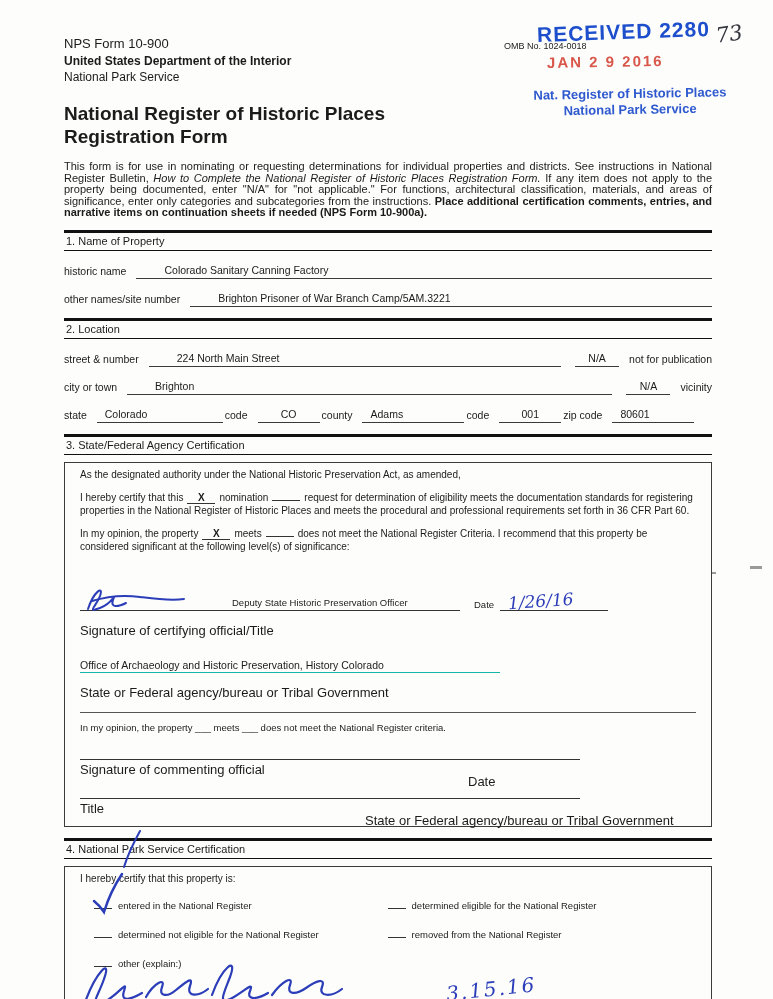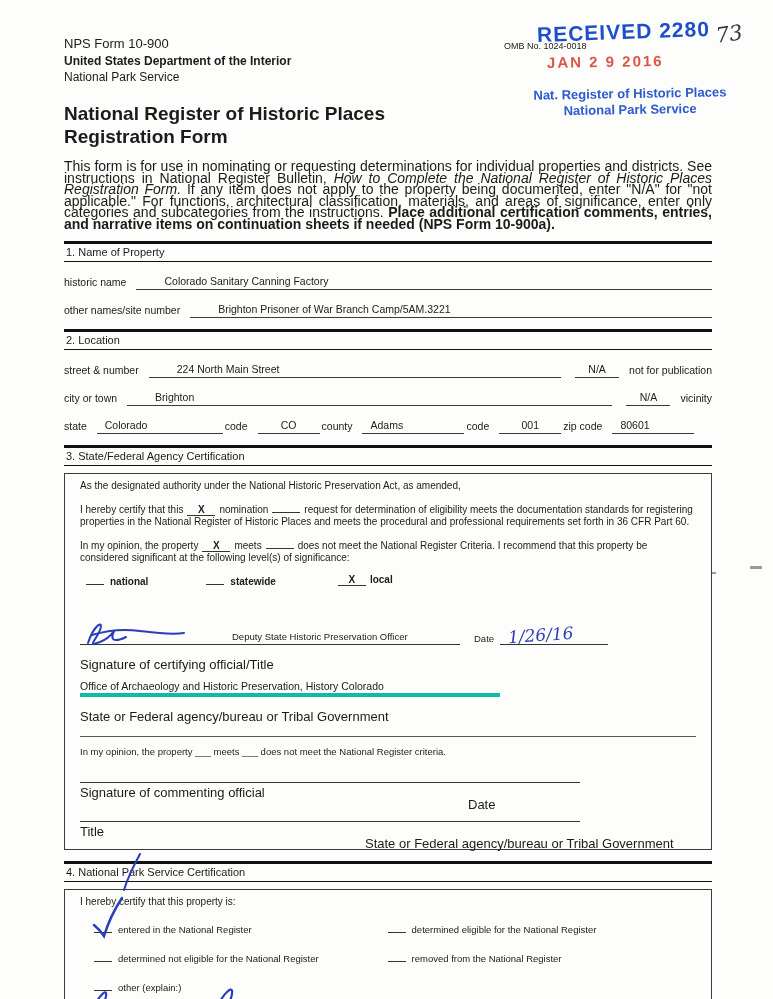--- a/index.html
+++ b/index.html
@@ -5,21 +5,21 @@
   html,body { margin:0; padding:0; background:#e8e8e6; }
   .page { position:relative; width:773px; height:999px; margin:0 auto; background:#fdfdfb;
           font-family:"Liberation Sans", sans-serif; color:#1b1b1b; overflow:hidden; }
   .content { position:absolute; left:64px; top:0; width:648px; }
 
   
   .formno { padding-top:36px; font-size:13px; }
   .dept   { font-size:12px; font-weight:bold; margin-top:3px; }
   .agencyname { font-size:12px; margin-top:2px; }
   .title  { font-size:19px; font-weight:bold; line-height:23px; margin:18px 0 0 0; }
-  .instructions { font-size:14px; line-height:11.5px; text-align:justify; margin:13px 0 4px 0; }
+  .instructions { font-size:11px; line-height:11.5px; text-align:justify; margin:13px 0 4px 0; }
 
   
   .omb { position:absolute; left:504px; top:41px; font-size:9px; color:#222; }
   .stamp-received { position:absolute; left:537px; top:20px; font-size:21px; font-weight:bold;
                     color:#1d4ecb; letter-spacing:1px; transform:rotate(-2deg); }
   .hand { font-family:"DejaVu Serif", serif; font-style:italic; color:#2b3db8; }
   .h73 { position:absolute; left:716px; top:22px; font-size:21px; color:#33343c; transform:rotate(-8deg); }
   .stamp-date { position:absolute; left:547px; top:53px; font-size:15px; font-weight:bold;
                 color:#d8564a; letter-spacing:2px; transform:rotate(-1deg); }
   .stamp-registry { position:absolute; left:530px; top:86px; width:200px; text-align:center;
@@ -51,21 +51,21 @@
 
   .sigrow { display:flex; align-items:flex-end; margin-top:24px; height:34px; }
   .sigline { width:380px; border-bottom:1px solid #333; position:relative; height:100%; }
   .squiggle { position:absolute; left:2px; bottom:-7px; }
   .typed { position:absolute; left:152px; bottom:2px; font-size:9.5px; white-space:nowrap; }
   .dlabel { margin:0 0 1px 14px; font-size:9.5px; }
   .dateline { width:108px; border-bottom:1px solid #333; margin-left:6px; position:relative; height:100%; }
   .hdate { position:absolute; left:8px; bottom:-1px; font-size:17px; transform:rotate(-4deg); white-space:nowrap; }
 
   .small { font-size:13px; margin-top:12px; }
-  .agline { margin-top:8px; width:420px; border-bottom:4px solid #14b8a6; font-size:10.5px; padding-bottom:1px; }
+  .agline { margin-top:21px; width:420px; border-bottom:1px solid #14b8a6; font-size:10.5px; padding-bottom:1px; }
   .boxhr { border:none; border-top:1px solid #555; margin:12px 0 9px; }
   .uline { border-bottom:1px solid #333; }
   .w78 { width:500px; margin-top:24px; }
   .labelrow { position:relative; font-size:9px; margin-top:2px; height:12px; }
   .posdate { position:absolute; left:388px; }
   .postitle { position:absolute; left:285px; }
 
   
   .optgrid { display:grid; grid-template-columns:1fr 1.08fr; column-gap:8px; row-gap:16px;
              padding-left:14px; margin-top:13px; font-size:9.5px; }
@@ -152,25 +152,20 @@
       <div class="sect-title">3.  State/Federal Agency Certification</div>
     </div>
     <div class="box">
       <p class="bp">As the designated authority under the National Historic Preservation Act, as amended,</p>
       <p class="bp">
         <span>I hereby certify that this</span><span class="xmark">X</span><span>nomination</span><span class="blank"></span><span>request for determination of eligibility meets the documentation standards for registering properties in the National Register of Historic Places and meets the procedural and professional requirements set forth in 36 CFR Part 60.</span>
       </p>
       <p class="bp">
         <span>In my opinion, the property</span><span class="xmark">X</span><span>meets</span><span class="blank"></span><span>does not meet the National Register Criteria.  I recommend that this property be considered significant at the following level(s) of significance:</span>
       </p>
-      <div class="levels">
-        <span class="lvl"><span class="blank sm"></span><b>national</b></span>
-        <span class="lvl"><span class="blank sm"></span><b>statewide</b></span>
-        <span class="lvl"><span class="xmark">X</span><b>local</b></span>
-      </div>
       <div class="sigrow">
         <div class="sigline">
           <svg class="squiggle" width="120" height="34" viewBox="0 0 120 34">
             <g fill="none" stroke="#2b3db8" stroke-width="2" stroke-linecap="round">
               <path d="M6 26 C12 8 22 2 18 13 C14 24 4 30 18 25 C30 21 34 9 31 17 C28 25 36 24 44 20"></path>
               <path d="M10 18 C26 13 44 12 58 14 C74 16 88 18 102 16"></path>
             </g>
           </svg>
           <span class="typed">Deputy State Historic Preservation Officer</span>
         </div>

